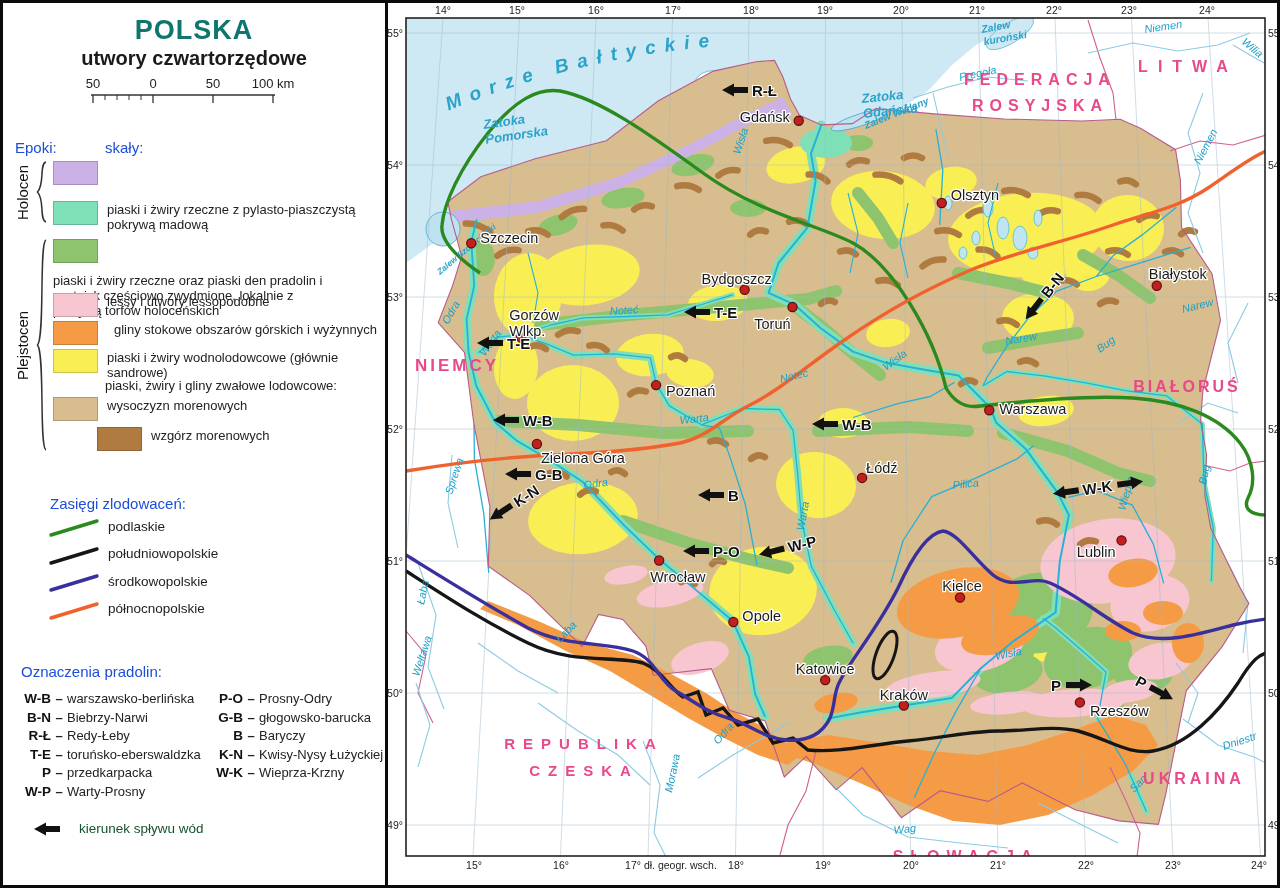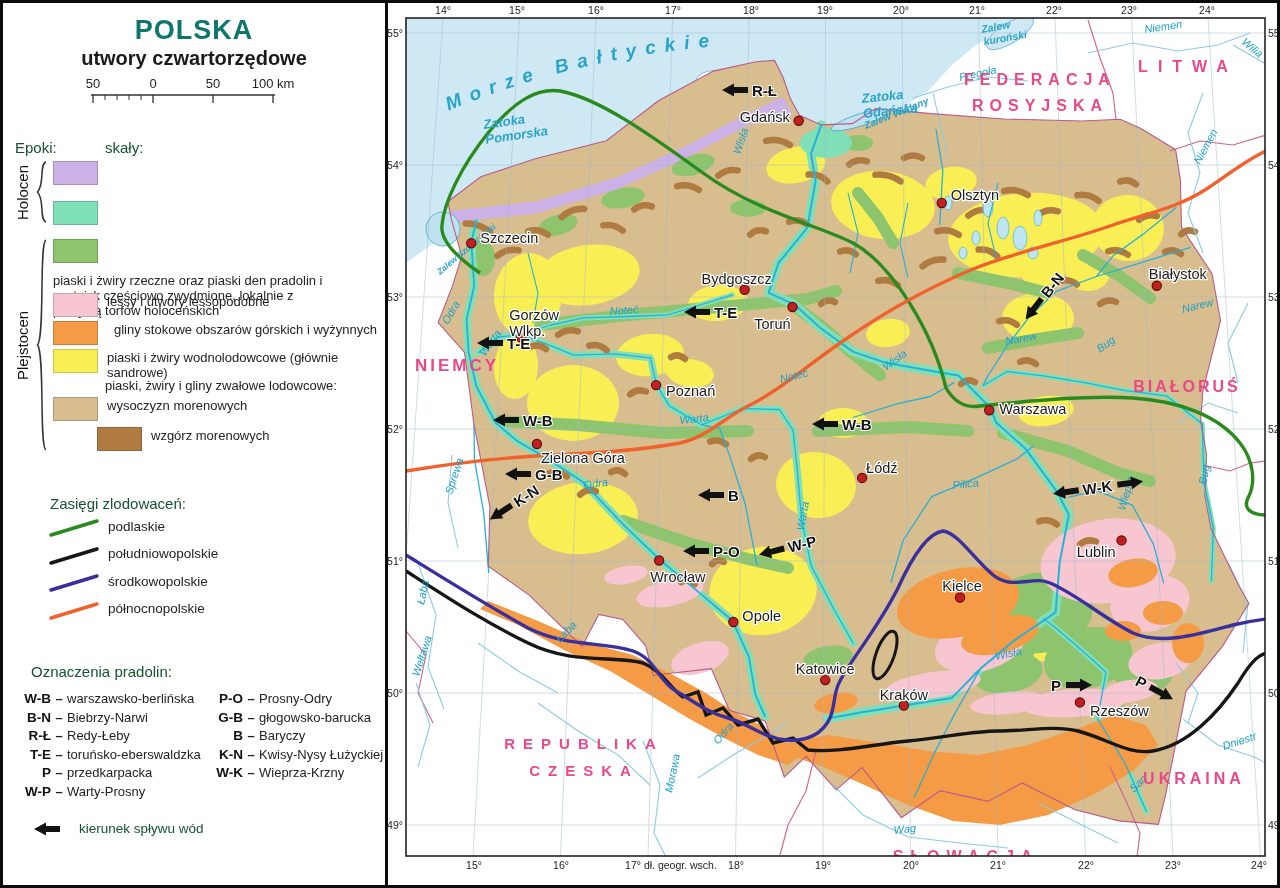--- a/index.html
+++ b/index.html
@@ -2,21 +2,21 @@
 <html><head>
 <meta charset="utf-8">
 <style>
   html,body{margin:0;padding:0;background:#e8e8e8;font-family:"Liberation Sans",sans-serif;}
   .page{position:relative;width:1280px;height:888px;box-sizing:border-box;border:3px solid #0b0b0b;background:#fff;display:flex;}
   .legend-panel{position:relative;width:385px;box-sizing:border-box;border-right:3px solid #0b0b0b;background:#fff;flex:none;overflow:hidden;}
   .map-panel{position:relative;flex:1;background:#fff;overflow:hidden;}
   .map-panel svg{position:absolute;left:0;top:0;}
   .lg-title{position:absolute;top:12px;left:0;width:100%;text-align:center;font-size:27px;font-weight:800;letter-spacing:1px;color:#0f766e;}
   .lg-sub{position:absolute;top:44px;left:0;width:100%;text-align:center;font-size:20px;font-weight:700;color:#1a1a1a;}
-  .lg-head{position:absolute;font-size:15px;color:#14532d;}
+  .lg-head{position:absolute;font-size:15px;color:#1d4ed8;}
   .leg-row{position:absolute;left:50px;display:flex;gap:9px;}
   .swatch{width:43px;height:22px;flex:none;border:0.5px solid rgba(0,0,0,.18);}
   .leg-text{width:272px;font-size:13px;line-height:1.17;color:#222;padding-top:1px;}
   .epoch-label{position:absolute;left:8px;width:22px;display:flex;align-items:center;justify-content:center;font-size:15px;color:#111;writing-mode:vertical-rl;transform:rotate(180deg);}
   .brace{position:absolute;left:33px;width:12px;}
   .glac-row{position:absolute;left:45px;display:flex;align-items:center;}
   .glac-row .lbl{font-size:13.5px;color:#222;margin-left:8px;position:relative;top:-2px;}
   .prad-row{position:absolute;display:flex;font-size:13px;color:#222;align-items:baseline;}
   .prad-abbr{font-weight:700;font-size:13.5px;width:36px;text-align:right;flex:none;color:#111;}
   .prad-dash{width:16px;text-align:center;flex:none;font-weight:700;}
@@ -47,20 +47,21 @@
         <line x1="78" y1="20" x2="78" y2="25" stroke="#333" stroke-width="1"></line>
       </svg>
     <div class="lg-head" style="top:136px;left:12px;">Epoki:</div>
     <div class="lg-head" style="top:136px;left:102px;">skały:</div>
     <div id="legend-items">
         <div class="leg-row" style="top: 158px;">
           <div class="swatch" style="background: rgb(203, 177, 230);"></div>
         </div>
         <div class="leg-row" style="top: 198px;">
           <div class="swatch" style="background: rgb(127, 224, 184);"></div>
+          <div class="leg-text">piaski i żwiry rzeczne z pylasto-piaszczystą pokrywą madową</div>
         </div>
         <div class="leg-row" style="top: 236px; flex-direction: column;">
           <div class="swatch" style="background: rgb(143, 196, 111);"></div>
           <div class="leg-text">piaski i żwiry rzeczne oraz piaski den pradolin i zastoisk częściowo zwydmione, lokalnie z pokrywą torfów holoceńskich</div>
         </div>
         <div class="leg-row" style="top: 290px;">
           <div class="swatch" style="background: rgb(247, 198, 208);"></div>
           <div class="leg-text">lessy i utwory lessopodobne</div>
         </div>
         <div class="leg-row" style="top: 318px; gap: 16px;">
@@ -109,21 +110,21 @@
           </svg>
           <span class="lbl">środkowopolskie</span>
         </div>
         <div class="glac-row" style="top: 596.5px;">
           <svg width="52" height="22">
             <line x1="3" y1="18" x2="49" y2="4" stroke="#f0622d" stroke-width="3.4" stroke-linecap="round"></line>
           </svg>
           <span class="lbl">północnopolskie</span>
         </div>
       </div>
-    <div class="lg-head" style="top:660px;left:28px;">Oznaczenia pradolin:</div>
+    <div class="lg-head" style="top:660px;left:18px;">Oznaczenia pradolin:</div>
     <div id="pradolin-rows">
         <div class="prad-row" style="left: 12px; top: 688px;">
           <span class="prad-abbr">W-B</span>
           <span class="prad-dash">–</span>
           <span>warszawsko-berlińska</span>
         </div>
         <div class="prad-row" style="left: 12px; top: 706.6px;">
           <span class="prad-abbr">B-N</span>
           <span class="prad-dash">–</span>
           <span>Biebrzy-Narwi</span>

